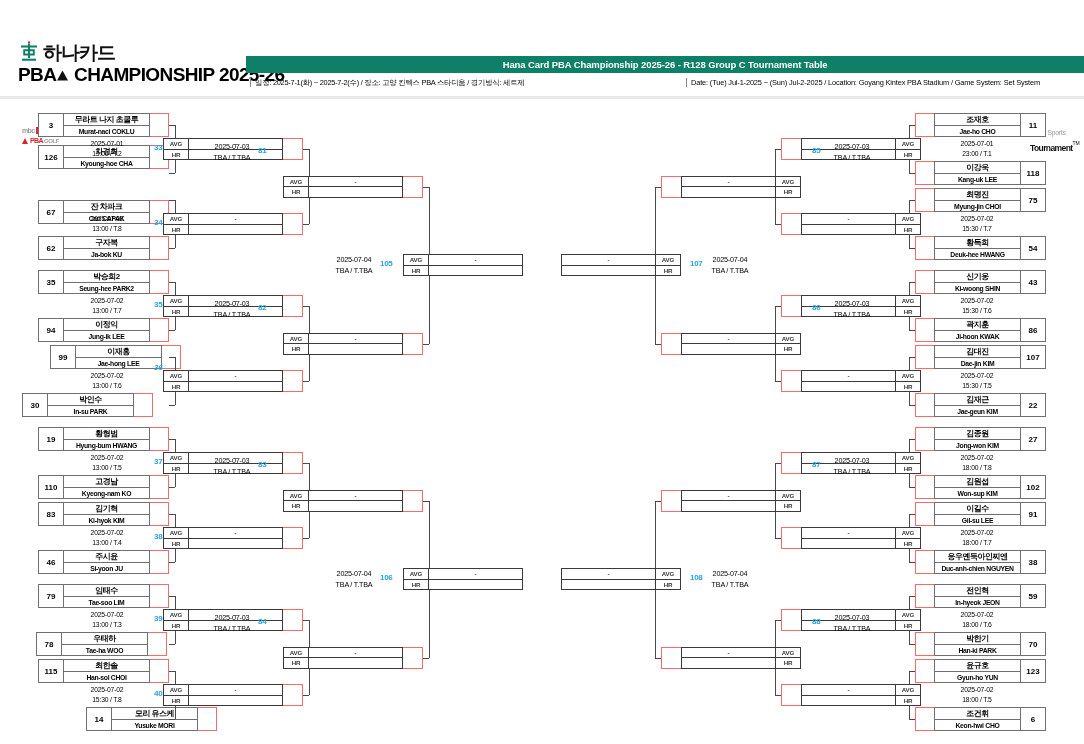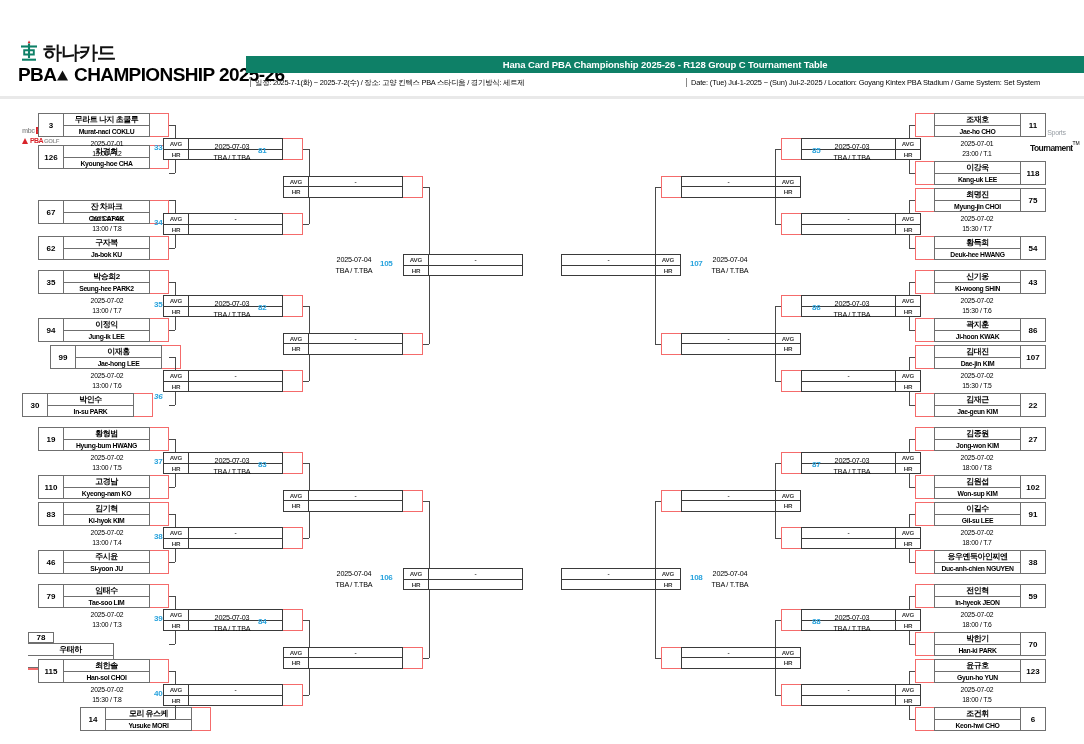--- a/index.html
+++ b/index.html
@@ -216,21 +216,21 @@
         <div class="namebox">
           <div class="nm-kr">박인수</div>
           <div class="nm-en">In-su PARK</div>
         </div>
         <div class="scorebox"></div>
       </div>
       <div class="abs r128info" style="left: 64px; top: 371px;">
         <div>2025-07-02</div>
         <div>13:00 / T.6</div>
       </div>
-      <div class="abs mnum" style="left: 154px; top: 392px; font-style: italic;">36</div>
+      <div class="abs mnum" style="left: 154px; top: 363px; font-style: italic;">36</div>
       <div class="ln" style="left: 169px; top: 357px; width: 6px; height: 1px;"></div>
       <div class="ln" style="left: 169px; top: 405px; width: 6px; height: 1px;"></div>
       <div class="ln" style="left: 175px; top: 357px; width: 1px; height: 48px;"></div>
       <div class="ln" style="left: 175px; top: 381px; width: 12px; height: 1px;"></div>
       <div class="abs slot" style="left: 38px; top: 427px;">
         <div class="seedbox">19</div>
         <div class="namebox">
           <div class="nm-kr">황형범</div>
           <div class="nm-en">Hyung-bum HWANG</div>
         </div>
@@ -279,21 +279,21 @@
       <div class="ln" style="left: 175px; top: 514px; width: 1px; height: 48px;"></div>
       <div class="ln" style="left: 175px; top: 538px; width: 12px; height: 1px;"></div>
       <div class="abs slot" style="left: 38px; top: 584px;">
         <div class="seedbox">79</div>
         <div class="namebox">
           <div class="nm-kr">임태수</div>
           <div class="nm-en">Tae-soo LIM</div>
         </div>
         <div class="scorebox"></div>
       </div>
-      <div class="abs slot" style="left: 28px; top: 632px; flex-direction: column;">
+      <div class="abs slot" style="left: 36px; top: 632px;">
         <div class="seedbox">78</div>
         <div class="namebox">
           <div class="nm-kr">우태하</div>
           <div class="nm-en">Tae-ha WOO</div>
         </div>
         <div class="scorebox"></div>
       </div>
       <div class="abs r128info" style="left: 64px; top: 610px;">
         <div>2025-07-02</div>
         <div>13:00 / T.3</div>
@@ -304,21 +304,21 @@
       <div class="ln" style="left: 175px; top: 596px; width: 1px; height: 48px;"></div>
       <div class="ln" style="left: 175px; top: 620px; width: 12px; height: 1px;"></div>
       <div class="abs slot" style="left: 38px; top: 659px;">
         <div class="seedbox">115</div>
         <div class="namebox">
           <div class="nm-kr">최한솔</div>
           <div class="nm-en">Han-sol CHOI</div>
         </div>
         <div class="scorebox"></div>
       </div>
-      <div class="abs slot" style="left: 49px; top: 707px; padding-left: 31px;">
+      <div class="abs slot" style="left: 55px; top: 707px; padding-left: 31px;">
         <div class="seedbox">14</div>
         <div class="namebox">
           <div class="nm-kr">모리 유스케</div>
           <div class="nm-en">Yusuke MORI</div>
         </div>
         <div class="scorebox"></div>
       </div>
       <div class="abs r128info" style="left: 64px; top: 685px;">
         <div>2025-07-02</div>
         <div>15:30 / T.8</div>

